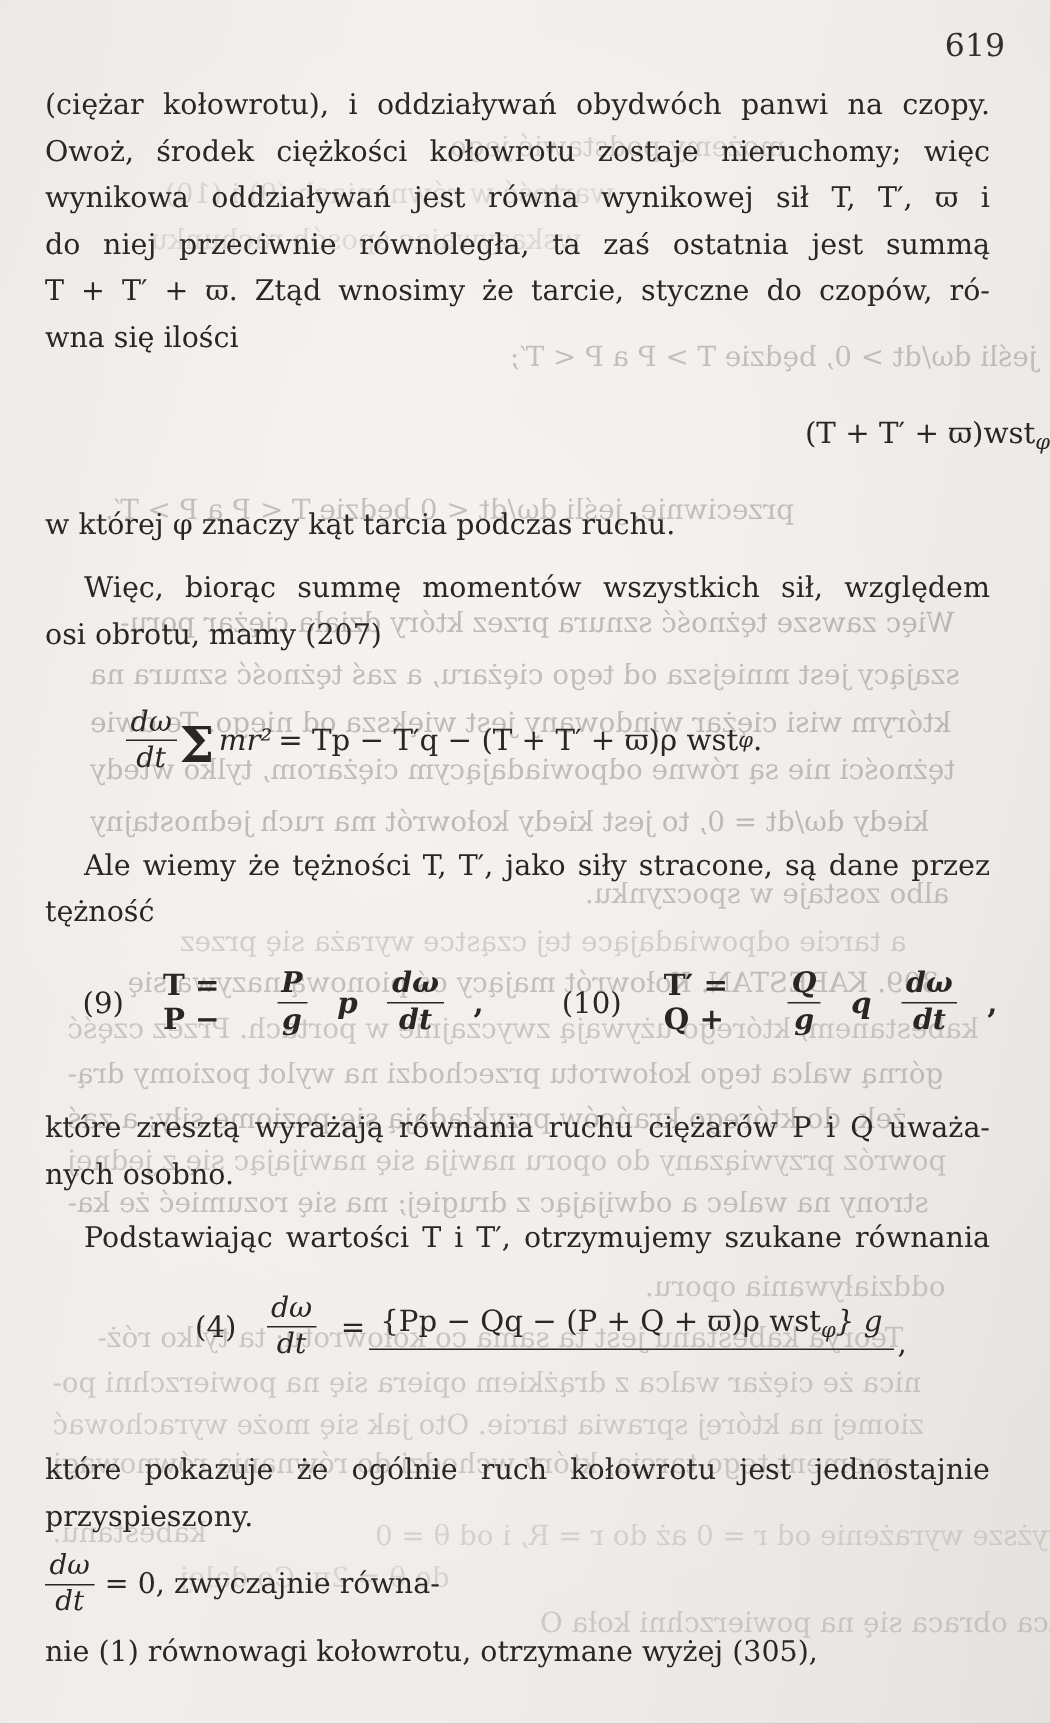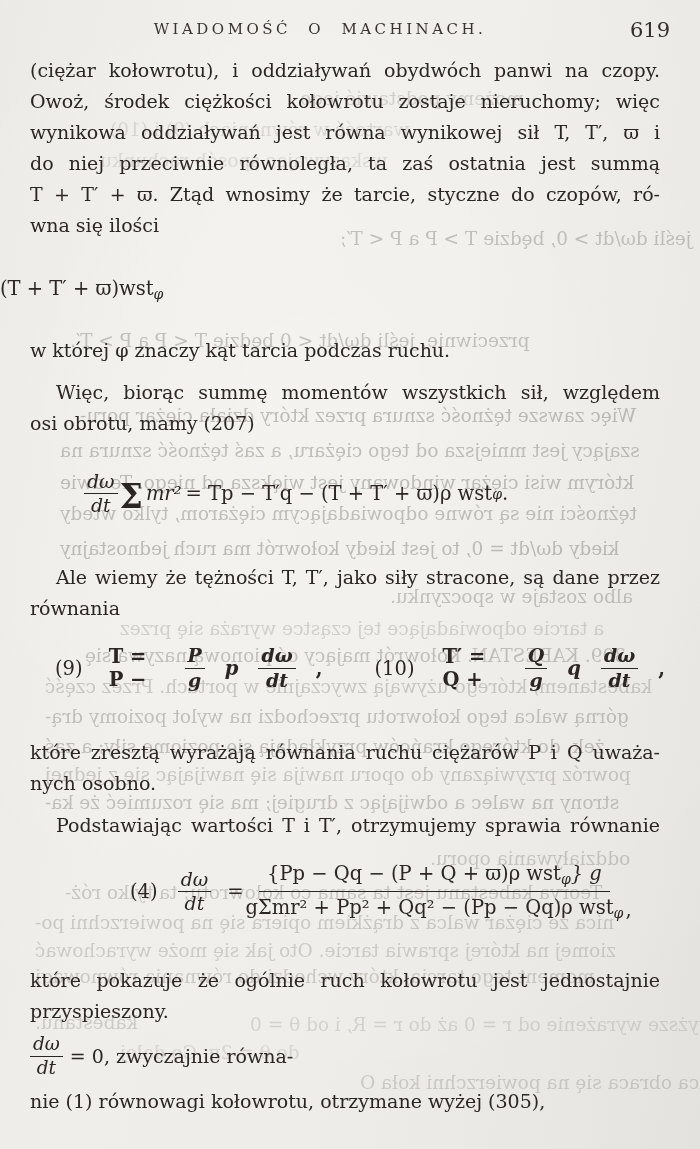--- a/index.html
+++ b/index.html
@@ -37,21 +37,21 @@
   #p8{top:1034px;}
   
   .formula{position:absolute;font-size:19.5px;color:#2b2622;}
   .frac{display:inline-flex;flex-direction:column;align-items:center;
         vertical-align:middle;font-style:italic;line-height:1.12;font-size:0.97em;}
   .fnum{display:block;padding:0 3px 1px;border-bottom:1.5px solid #2b2622;}
   .fden{display:block;padding-top:1px;}
   .sigma{font-size:33px;font-weight:bold;line-height:1;position:relative;top:3px;margin:0 3px 0 2px;}
   .it{font-style:italic;}
   .sub{font-size:0.72em;vertical-align:-0.3em;font-style:italic;}
-  #fA{top:277px;left:0;width:700px;text-align:left;}
+  #fA{top:277px;left:0;width:700px;text-align:right;}
   #fB{top:471px;left:84px;display:flex;align-items:center;}
   #eqrow{top:645px;left:55px;width:610px;display:flex;align-items:center;}
   .eq-label{font-style:normal;}
   #eqrow .eq-body{display:flex;align-items:center;gap:20px;font-weight:bold;}
   #eq11{top:862px;left:130px;display:flex;align-items:center;}
   .bigfrac{display:inline-flex;flex-direction:column;align-items:center;margin:0 2px;}
   .bignum{display:block;text-align:left;padding:0 8px 4px;border-bottom:1.7px solid #2b2622;}
   .bigden{display:block;text-align:center;padding-top:4px;}
   #p8 .fline{display:flex;align-items:center;gap:7px;height:44px;}
   #p8 .fline .lead{text-indent:26px;}
@@ -94,21 +94,20 @@
       <div class="ghost" style="left: 35px; top: 912px; opacity: 0.3;">nica że ciężar walca z drążkiem opiera się na powierzchni po-</div>
       <div class="ghost" style="left: 35px; top: 940px; opacity: 0.28;">ziomej na której sprawia tarcie. Oto jak się może wyrachować</div>
       <div class="ghost" style="left: 35px; top: 966px; opacity: 0.3;">moment tego tarcia, który wchodzi do równania równowagi</div>
       <div class="ghost" style="left: 35px; top: 1012px; opacity: 0.28;">kabestanu.</div>
       <div class="ghost" style="left: 250px; top: 1014px; opacity: 0.22;">wyższe wyrażenie od r = 0 aż do r = R, i od θ = 0</div>
       <div class="ghost" style="left: 120px; top: 1042px; opacity: 0.2;">do θ = 2π.  Co dalej</div>
       <div class="ghost" style="left: 360px; top: 1072px; opacity: 0.28;">rego kranica obraca się na powierzchni koła O</div>
     </div>
 
   <div class="running-head">
-    <div class="head-title">WIADOMOŚĆ O MACHINACH.</div>
     <div class="page-number">619</div>
   </div>
 
   <div class="para" id="p1">
       <div class="tline">(ciężar kołowrotu), i oddziaływań obydwóch panwi na czopy.</div>
       <div class="tline">Owoż, środek ciężkości kołowrotu zostaje nieruchomy; więc</div>
       <div class="tline">wynikowa oddziaływań jest równa wynikowej sił T, T′, ϖ i</div>
       <div class="tline">do niej przeciwnie równoległa, ta zaś ostatnia jest summą</div>
       <div class="tline">T + T′ + ϖ.  Ztąd wnosimy że tarcie, styczne do czopów, ró-</div>
       <div class="tline last">wna się ilości</div>
@@ -134,21 +133,21 @@
     </span>
     <span class="sigma">Σ</span>
     <span class="it">mr²</span>
     <span style="margin-left:4px;">= Tp − T′q − (T + T′ + ϖ)ρ wst</span>
       <span class="sub">φ</span>
       <span>.</span>
   </div>
 
   <div class="para indent" id="p4">
       <div class="tline">Ale wiemy że tężności T, T′, jako siły stracone, są dane przez</div>
-      <div class="tline last">równania</div>
+      <div class="tline last">tężność</div>
     </div>
 
   <div class="formula" id="eqrow">
     <span class="eq-label">(9)</span>
     <span class="eq-body" style="margin-left:26px;">
       <span>T = P −</span>
       <span class="frac">
         <span class="fnum">P</span>
         <span class="fden">g</span>
       </span>
@@ -174,37 +173,34 @@
       <span>,</span>
     </span>
   </div>
 
   <div class="para" id="p5">
       <div class="tline">które zresztą wyrażają równania ruchu ciężarów P i Q uważa-</div>
       <div class="tline last">nych osobno.</div>
     </div>
 
   <div class="para indent" id="p6" data-justify-all="">
-      <div class="tline last">Podstawiając wartości T i T′, otrzymujemy sprawia równanie</div>
+      <div class="tline last">Podstawiając wartości T i T′, otrzymujemy szukane równania</div>
     </div>
 
   <div class="formula" id="eq11">
     <span class="eq-label">(4)</span>
     <span class="frac" style="margin:0 16px 0 20px;">
       <span class="fnum">dω</span>
       <span class="fden">dt</span>
     </span>
     <span>=</span>
     <span class="bigfrac">
       <span class="bignum">
         <span>{Pp − Qq − (P + Q + ϖ)ρ wst</span><span class="sub">φ</span><span class="it">} g</span>
       </span>
-      <span class="bigden">
-        <span>gΣmr² + Pp² + Qq² − (Pp − Qq)ρ wst</span><span class="sub">φ</span>
-      </span>
     </span>
     <span style="align-self:flex-end;">,</span>
   </div>
 
   <div class="para" id="p7">
       <div class="tline">które pokazuje że ogólnie ruch kołowrotu jest jednostajnie</div>
       <div class="tline last">przyspieszony.</div>
     </div>
 
   <div class="para" id="p8">

